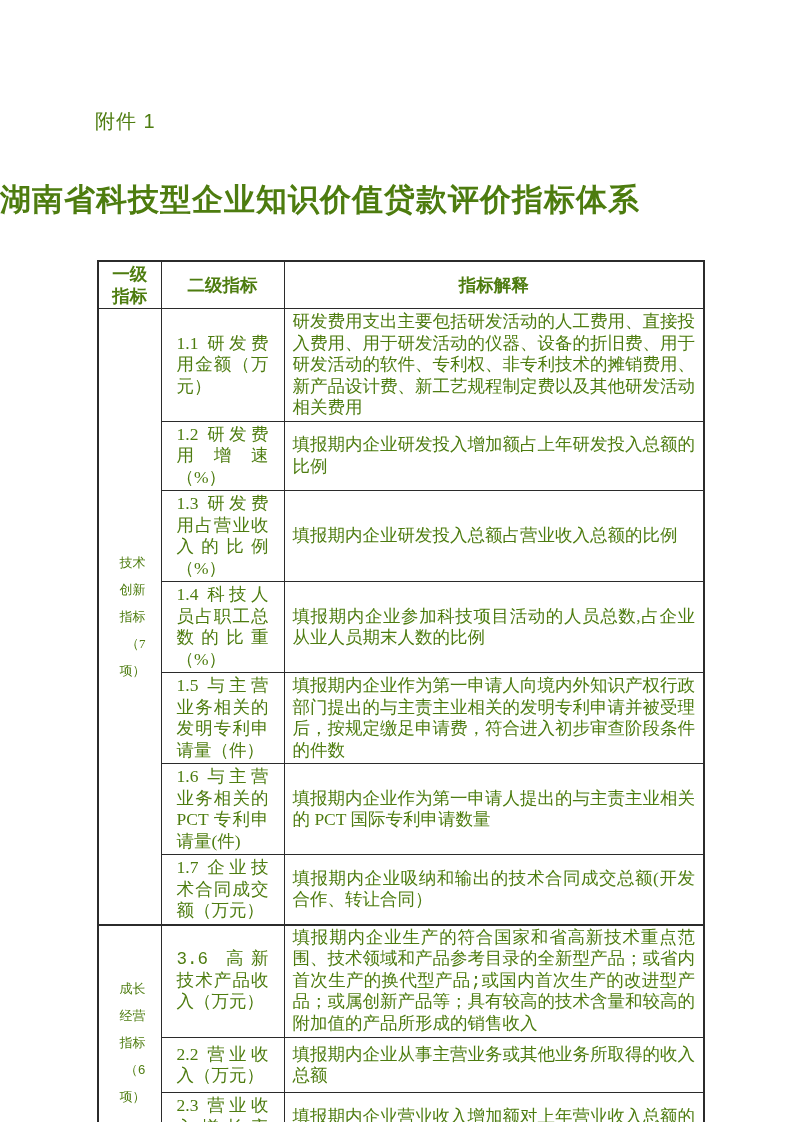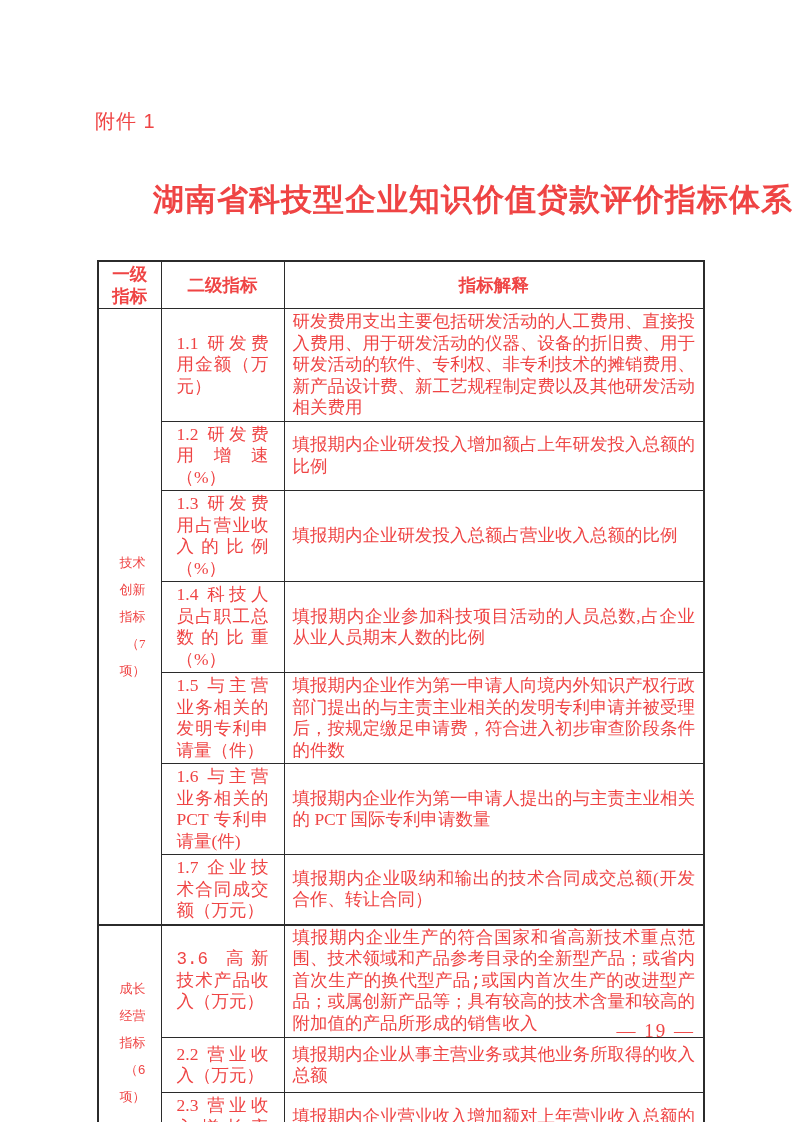--- a/index.html
+++ b/index.html
@@ -7,39 +7,39 @@
     padding: 0;
     background: #e8e8e8;
   }
   .page {
     position: relative;
     width: 793px;
     height: 1122px;
     margin: 0 auto;
     background: #ffffff;
     font-family: "Liberation Serif", "DejaVu Serif", serif;
-    color: #ef4444;
+    color: #4d7c0f;
     overflow: hidden;
     box-sizing: border-box;
   }
   .attachment {
     position: absolute;
     left: 95px;
     top: 108px;
     font-family: "Liberation Sans", "DejaVu Sans", sans-serif;
     font-size: 20px;
     letter-spacing: 1px;
   }
   .doc-title {
     position: absolute;
     left: 0;
     right: 0;
     top: 179px;
     margin: 0;
-    text-align: right;
+    text-align: left;
     font-family: "Liberation Serif", "DejaVu Serif", serif;
     font-size: 31px;
     font-weight: 900;
     letter-spacing: 1px;
     white-space: nowrap;
   }
   table.indicator-table {
     position: absolute;
     left: 97px;
     top: 260px;
@@ -166,15 +166,14 @@
         <td class="ind-cell">2.2 营业收入（万元）</td>
         <td class="exp-cell">填报期内企业从事主营业务或其他业务所取得的收入总额</td>
       </tr>
       <tr style="height:58px">
         <td class="ind-cell">2.3 营业收入增长率（%）</td>
         <td class="exp-cell">填报期内企业营业收入增加额对上年营业收入总额的比率</td>
       </tr>
     </tbody>
   </table>
 
-  <div class="page-number">— 19 —</div>
 
 </div>
 
 </body></html>

